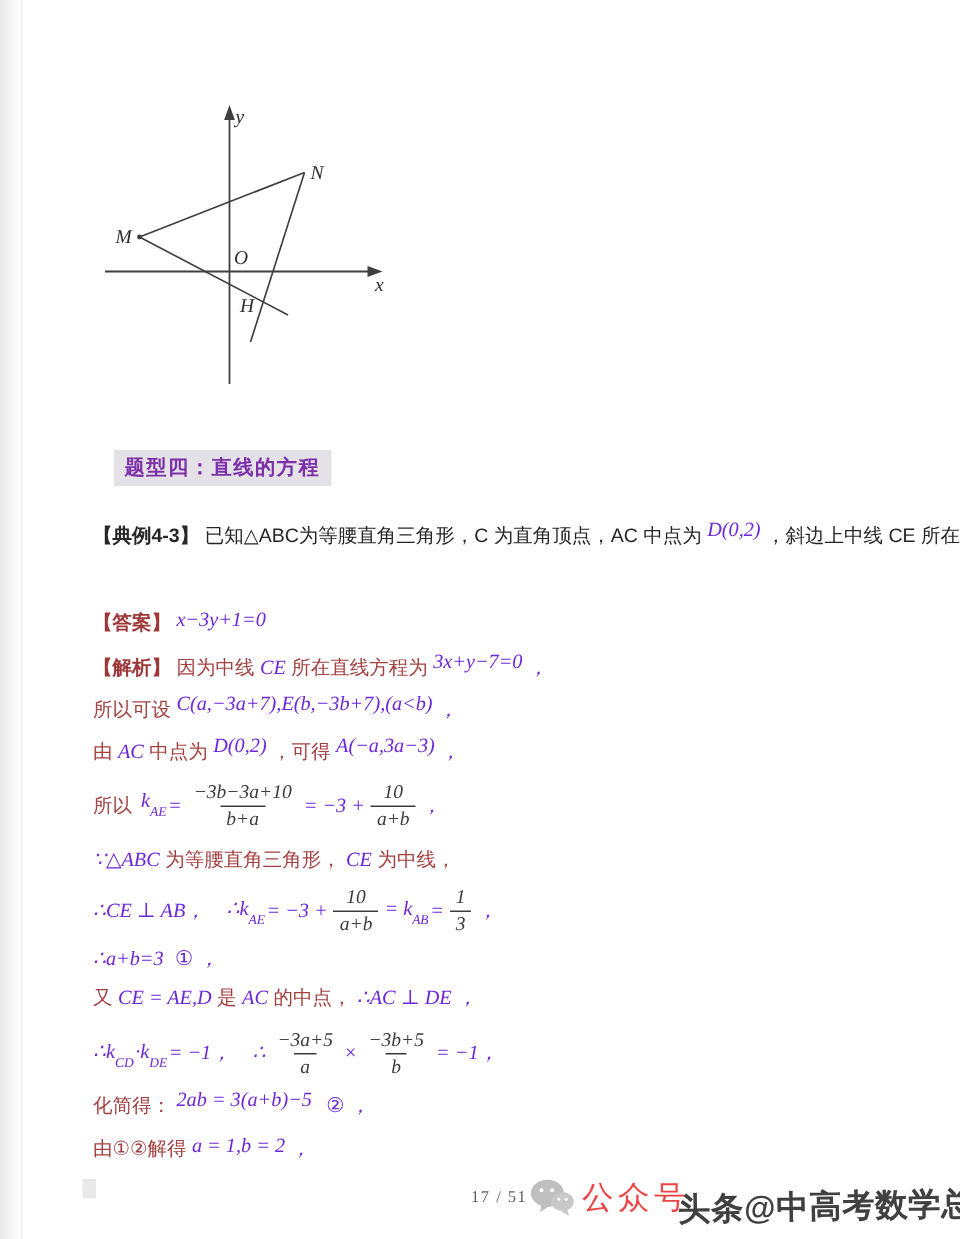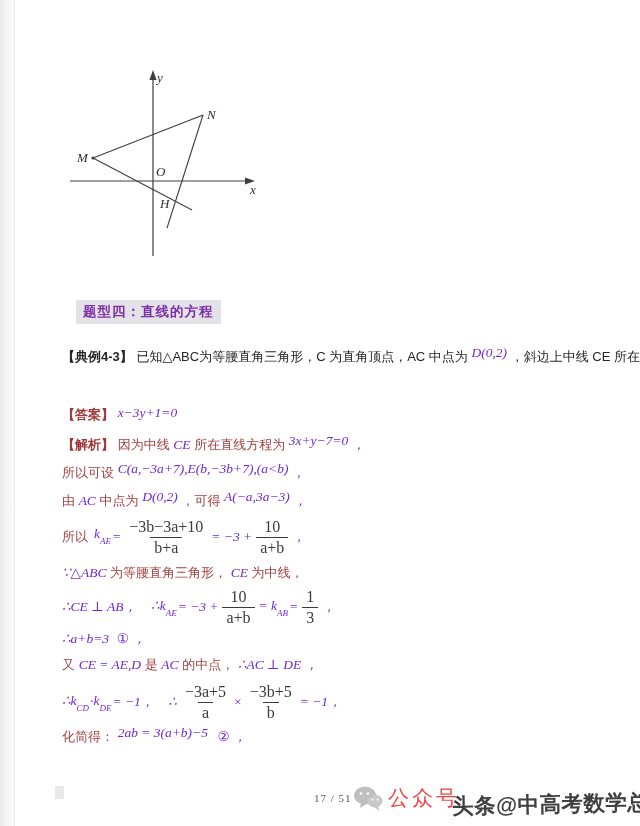--- a/index.html
+++ b/index.html
@@ -29,21 +29,21 @@
   .line{position:absolute;left:62px;white-space:nowrap;font-size:13px;line-height:1.35;}
   .b{font-weight:bold;}
   .red{color:#a34040;}
   .redb{color:#9e3939;font-weight:bold;}
   .m{font-family:"Liberation Serif","DejaVu Serif",serif;font-style:italic;color:#6d28d9;font-size:13.5px;}
   .up{position:relative;top:-4px;}
   .up2{position:relative;top:-2px;}
   sub.s{font-size:9px;font-style:italic;position:relative;top:2px;margin-right:1px;margin-top:28px;}
   .fline{display:flex;align-items:center;justify-content:flex-end;}
   .frac{display:inline-flex;flex-direction:column;align-items:center;vertical-align:middle;margin:0 4px;
-        font-family:"Liberation Serif","DejaVu Serif",serif;color:#3b3b3b;font-size:16px;line-height:1.25;}
+        font-family:"Liberation Serif","DejaVu Serif",serif;font-style:italic;color:#3b3b3b;font-size:13px;line-height:1.25;}
   .frac .den{border-top:1px solid #3b3b3b;}
   .frac .num,.frac .den{padding:0 4px;}
   .gap{display:inline-block;width:14px;}
   .blank{letter-spacing:0;}
   
   .page-num{position:absolute;left:314px;top:792px;font-family:"Liberation Serif","DejaVu Serif",serif;
             font-size:11px;color:#5c5c5c;letter-spacing:1px;}
   .wechat{position:absolute;left:353px;top:785px;width:30px;height:26px;}
   .acct{position:absolute;left:388px;top:784px;color:#ef4444;font-size:21px;letter-spacing:3px;}
   .wm-faint{position:absolute;left:470px;top:779px;color:#d2d2d2;font-size:20px;letter-spacing:1px;white-space:nowrap;}
@@ -194,20 +194,25 @@
     <span class="m">，</span>
   </div>
 
   <div class="line" style="top:728px">
     <span class="red">化简得：</span>
     <span class="m up">2ab = 3(a+b)−5</span>
     <span class="m" style="font-style:normal;margin-left:6px">②</span>
     <span class="m">，</span>
   </div>
 
+  <div class="line" style="top:757px">
+    <span class="red">由①②解得</span>
+    <span class="m up2">a = 1,b = 2</span>
+    <span class="m">，</span>
+  </div>
 
   <div class="page-num">17 / 51</div>
 
   <div class="wechat">
     <svg viewBox="0 0 30 26">
       <ellipse cx="12" cy="10.5" rx="11" ry="9" fill="#bfbfbf"></ellipse>
       <polygon points="8,17.5 7,23 13.5,19" fill="#bfbfbf"></polygon>
       <circle cx="8" cy="8.5" r="1.3" fill="#ffffff"></circle>
       <circle cx="15" cy="8.5" r="1.3" fill="#ffffff"></circle>
       <ellipse cx="22" cy="16" rx="7.5" ry="6.3" fill="#c9c9c9"></ellipse>

